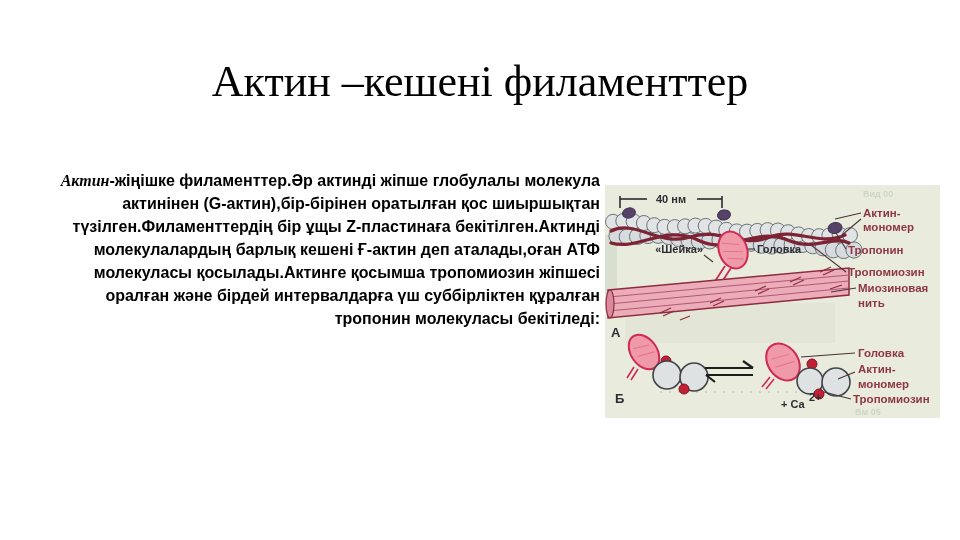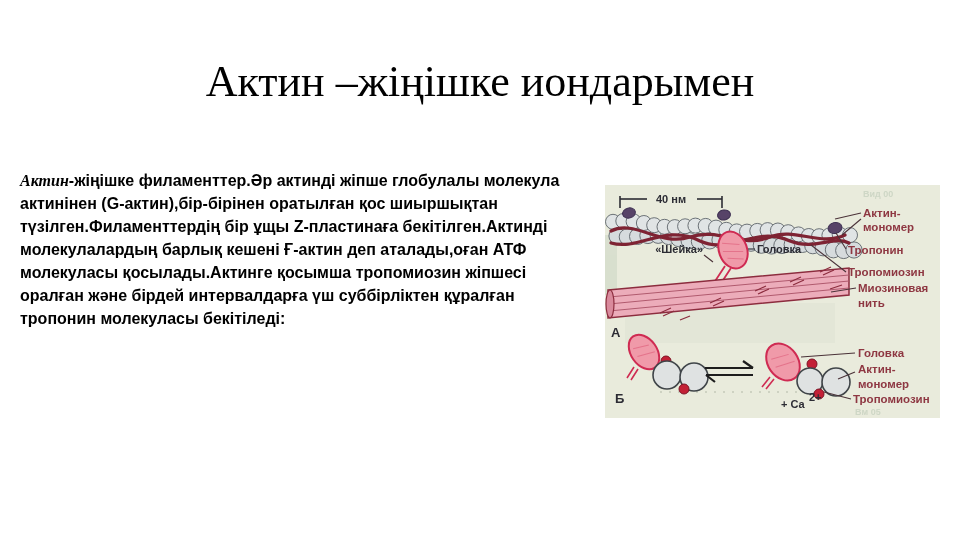--- a/index.html
+++ b/index.html
@@ -2,38 +2,38 @@
 <html><head>
 <meta charset="utf-8">
 <style>
   html,body{margin:0;padding:0;background:#888;}
   .slide{position:relative;width:960px;height:540px;background:#ffffff;overflow:hidden;
          font-family:"Liberation Sans",sans-serif;}
   .title{position:absolute;top:56px;left:0;width:100%;margin:0;text-align:center;
          font-family:"Liberation Serif",serif;font-weight:400;font-size:44px;color:#000;}
   .body-text{position:absolute;left:20px;top:169px;width:580px;color:#000;
          font-size:16px;font-weight:700;line-height:23px;}
-  .para{margin:0;white-space:pre-line;}
+  .para{margin:0;white-space:pre-line;text-align:right;}
   .lead{font-family:"Liberation Serif",serif;font-style:italic;font-weight:700;}
   .list{margin:23px 0 0 0;white-space:pre-line;}
   figure.scan{position:absolute;left:605px;top:185px;width:335px;height:233px;margin:0;
          background:#e9ebdc;}
   svg text{font-family:"Liberation Sans",sans-serif;}
   .red-label{fill:#8e3742;font-size:11.5px;font-weight:700;}
   .dk-label{fill:#2c2c34;font-size:11px;font-weight:700;}
   .panel-label{fill:#2c2c34;font-size:13px;font-weight:700;}
   .ptr{stroke:#4a3238;stroke-width:1.1;fill:none;}
   .ghost{fill:rgba(120,150,125,0.30);font-size:9px;font-weight:700;}
 </style>
 </head>
 <body>
 
 <div class="slide">
 
-  <h1 class="title">Актин –жіңішке иондарымен</h1>
+  <h1 class="title">Актин –кешені филаменттер</h1>
 
   <div class="body-text">
     <p class="para"><span class="lead">Актин</span><span>-жіңішке филаменттер.Әр актинді жіпше глобулалы молекула
 актинінен (G-актин),бір-бірінен оратылған қос шиыршықтан
 түзілген.Филаменттердің бір ұщы Z-пластинаға бекітілген.Актинді
 молекулалардың барлық кешені Ғ-актин деп аталады,оған АТФ
 молекуласы қосылады.Актинге қосымша тропомиозин жіпшесі
 оралған және бірдей интервалдарға үш суббірліктен құралған
 тропонин молекуласы бекітіледі:</span></p>
   </div>

